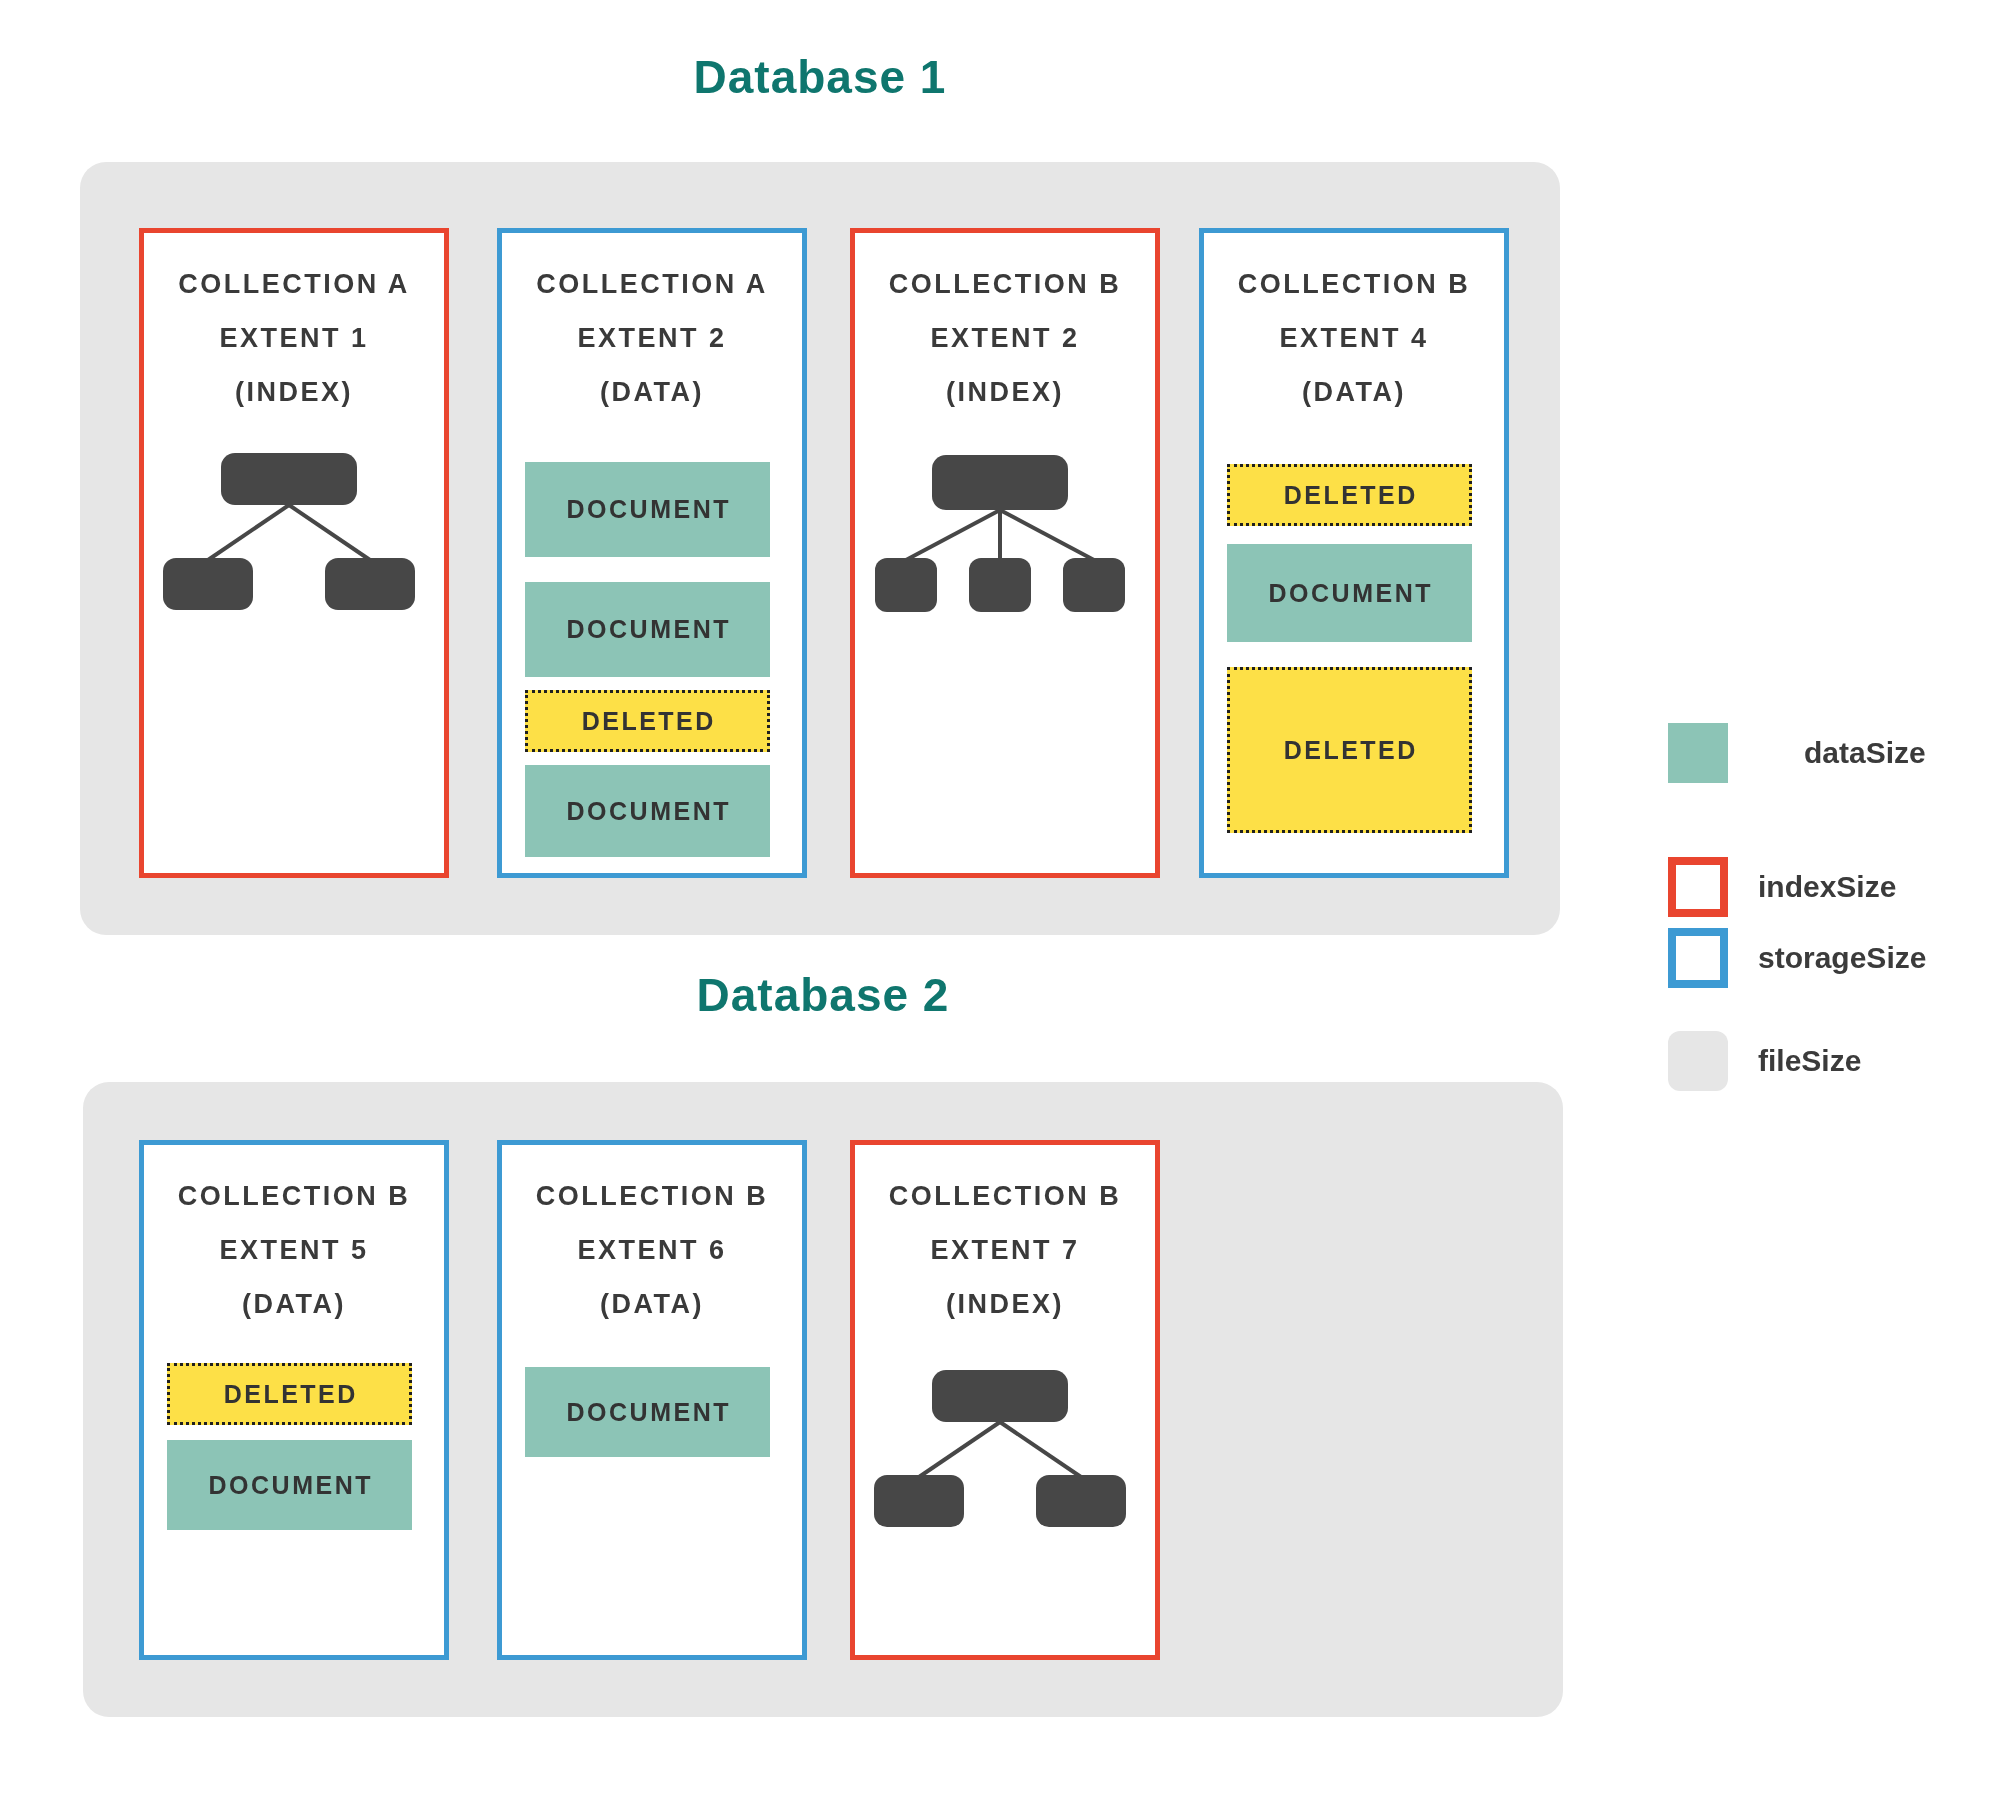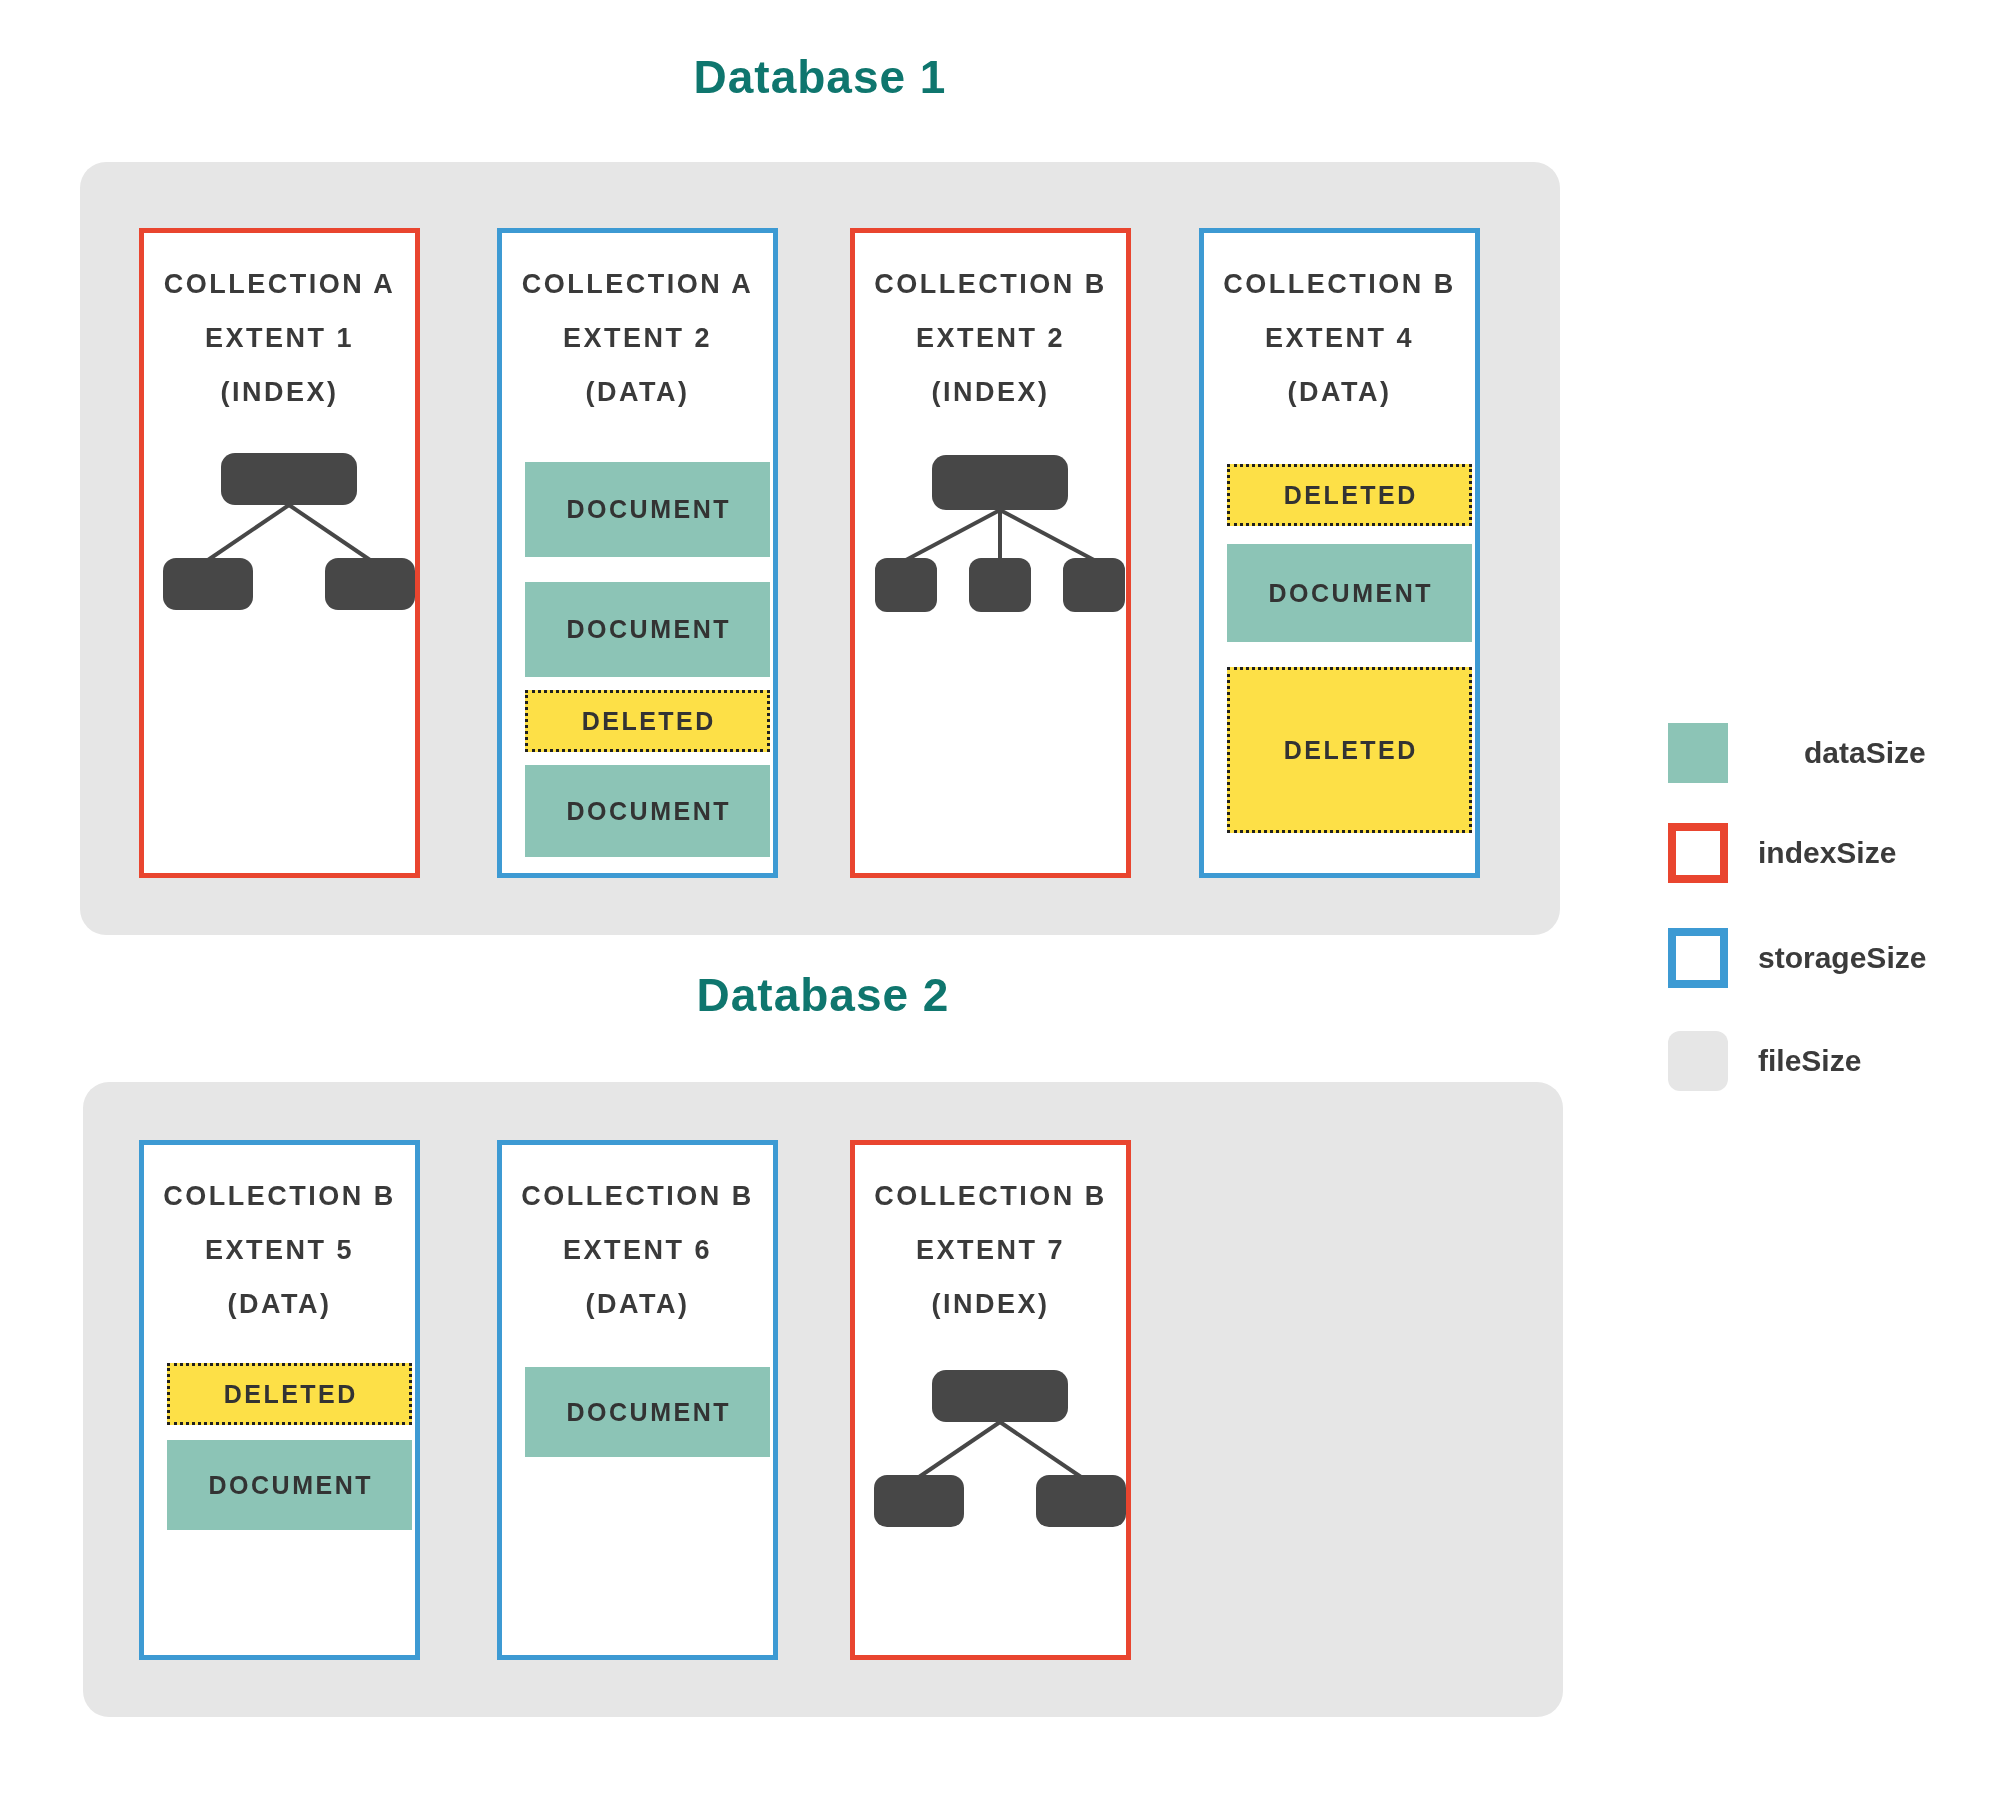--- a/index.html
+++ b/index.html
@@ -15,21 +15,21 @@
   #db1-title { left:80px; top:50px; }
   #db2-title { left:83px; top:968px; }
 
   .file-box {
     position:absolute; background:var(--fileSize,#e6e6e6); border-radius:26px;
   }
   #file1 { left:80px;  top:162px;  width:1480px; height:773px; }
   #file2 { left:83px;  top:1082px; width:1480px; height:635px; }
 
   .extent {
-    position:absolute; width:281px; background:#ffffff; box-sizing:border-box;
+    position:absolute; width:310px; background:#ffffff; box-sizing:border-box;
   }
   .extent.index   { border:5px solid var(--indexSize,#e9452f); }
   .extent.storage { border:5px solid var(--storageSize,#3d9ad3); }
 
   .extent-header {
     padding-top:24px; text-align:center;
     font-size:27px; font-weight:bold; letter-spacing:2.5px;
     color:#3a3a3a; line-height:54px;
   }
 
@@ -120,21 +120,21 @@
   </div>
   <div class="block deleted" style="top:231px; height:62px;">DELETED</div>
   <div class="block document" style="top:311px; height:98px;">DOCUMENT</div>
   <div class="block deleted" style="top:434px; height:166px;">DELETED</div>
 </div>
 
 <div class="legend-item" style="top:722px;gap:46px;">
   <span class="swatch data"></span>
   <span class="legend-label">dataSize</span>
 </div>
-<div class="legend-item" style="top:822px;">
+<div class="legend-item" style="top:856px;">
   <span class="swatch index"></span>
   <span class="legend-label">indexSize</span>
 </div>
 <div class="legend-item" style="top:927px;">
   <span class="swatch storage"></span>
   <span class="legend-label">storageSize</span>
 </div>
 <div class="legend-item" style="top:1030px;">
   <span class="swatch file"></span>
   <span class="legend-label">fileSize</span>

